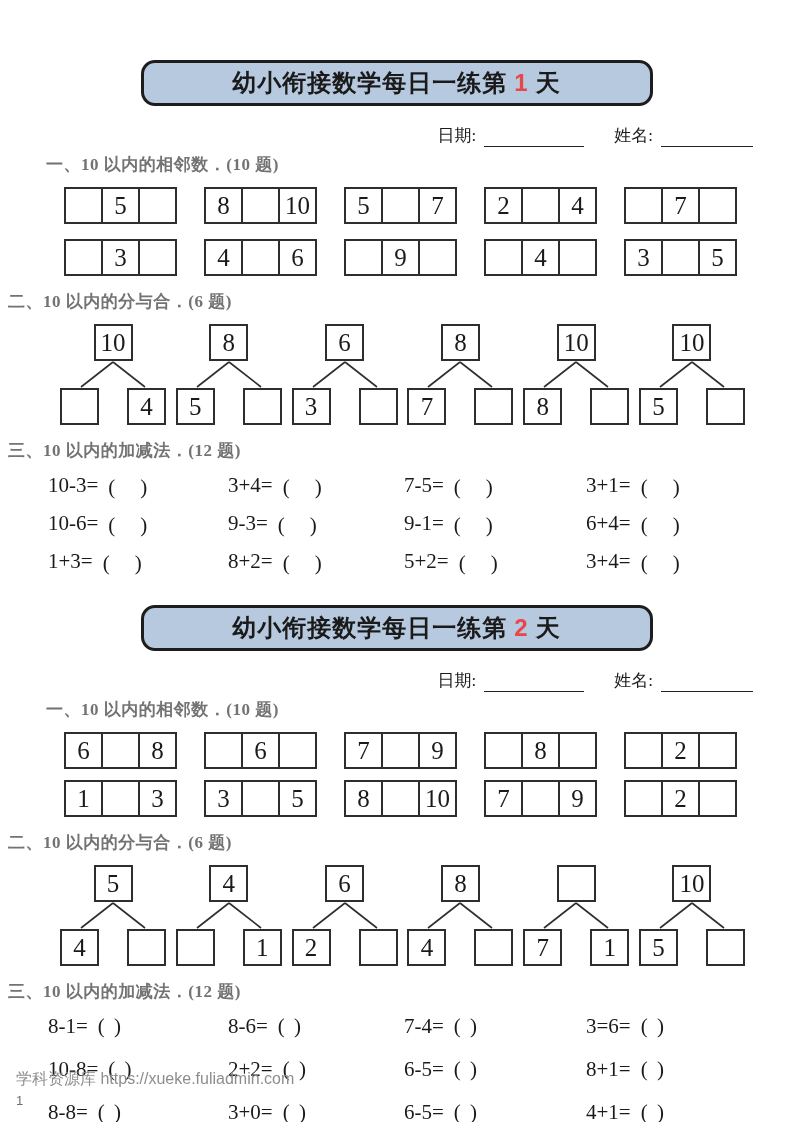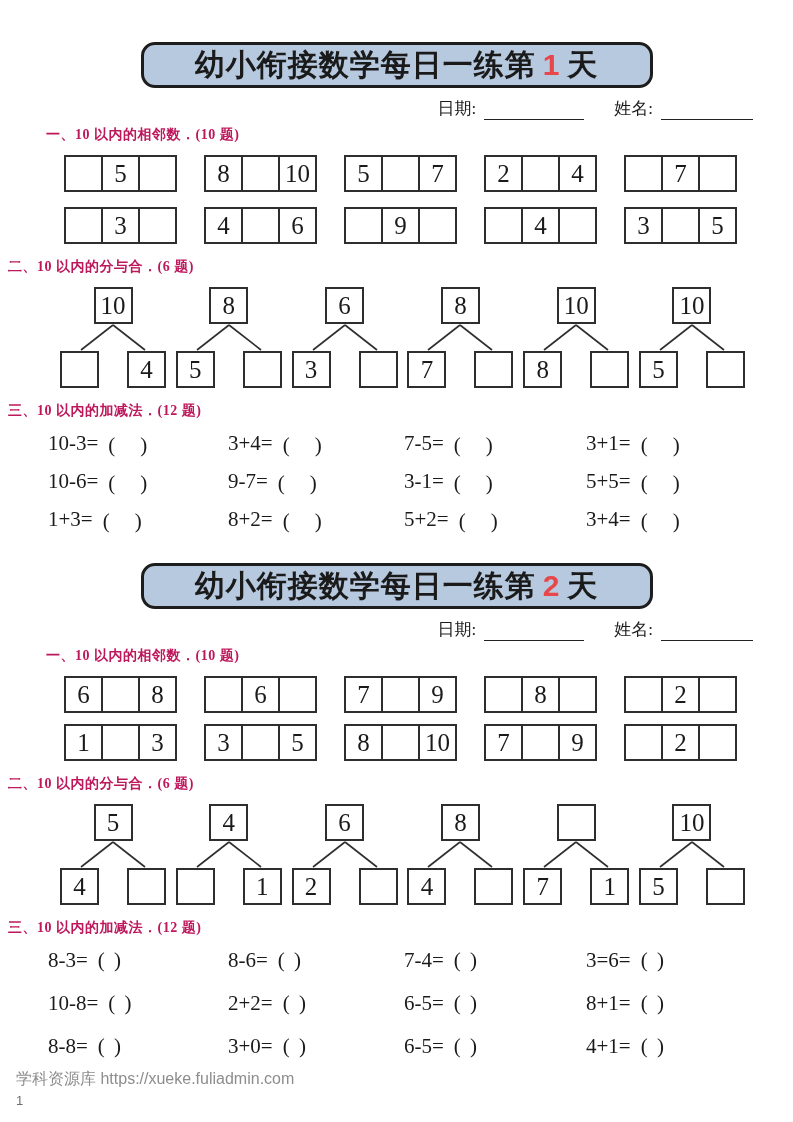--- a/index.html
+++ b/index.html
@@ -5,36 +5,36 @@
   * { margin:0; padding:0; box-sizing:border-box; }
   html,body { background:#fff; }
   body {
     width:793px; height:1122px; position:relative; overflow:hidden;
     font-family:"Liberation Serif", serif; color:#1a1a1a;
   }
   .page { padding-top:42px; }
   .day + .day { margin-top:28px; }
 
   .banner {
-    width:512px; height:46px; margin:0 auto; background:#b7c9df;
+    width:512px; height:46px; margin:18px auto; background:#b7c9df;
     border:3px solid #1d1d1d; border-radius:14px;
     display:flex; align-items:center; justify-content:center;
-    font-family:"Liberation Sans", sans-serif; font-size:30px; font-weight:600;
+    font-family:"Liberation Sans", sans-serif; font-size:24px; font-weight:600;
     letter-spacing:1px; white-space:nowrap;
   }
   .banner .daynum { color:#e8474a; margin:0 7px; }
 
   .meta { display:flex; justify-content:flex-end; align-items:flex-end;
           margin:9px 40px 0 4px; font-size:17px; }
   .mlabel { margin-right:8px; }
   .blankline { display:inline-block; border-bottom:1.6px solid #222; height:19px; }
   .w1 { width:100px; margin-right:30px; }
   .w2 { width:92px; }
 
-  .sec-heading { color:#be185d; font-size:14px; font-weight:bold;
+  .sec-heading { color:#737373; font-size:17px; font-weight:bold;
                  margin:6px 0 11px 46px; letter-spacing:.5px; }
   .h-later { margin-top:14px;margin-left:8px; }
 
   .nb-row { display:flex; justify-content:space-between; margin:0 56px 15px 64px; }
   .nb-row.second { margin-bottom:6px; }
   .nb-group { display:flex; }
   .cell { width:39px; height:37px; border:2px solid #2e2e2e; background:#fff;
           display:flex; align-items:center; justify-content:center; font-size:25px; }
   .nb-group .cell + .cell { margin-left:-2px; }
 
@@ -221,29 +221,29 @@
         </div>
       <div class="ar-item">
           <span>3+1=</span>
           <span class="ans">(　)</span>
         </div>
       <div class="ar-item">
           <span>10-6=</span>
           <span class="ans">(　)</span>
         </div>
       <div class="ar-item">
-          <span>9-7=</span>
-          <span class="ans">(　)</span>
-        </div>
-      <div class="ar-item">
-          <span>3-1=</span>
-          <span class="ans">(　)</span>
-        </div>
-      <div class="ar-item">
-          <span>5+5=</span>
+          <span>9-3=</span>
+          <span class="ans">(　)</span>
+        </div>
+      <div class="ar-item">
+          <span>9-1=</span>
+          <span class="ans">(　)</span>
+        </div>
+      <div class="ar-item">
+          <span>6+4=</span>
           <span class="ans">(　)</span>
         </div>
       <div class="ar-item">
           <span>1+3=</span>
           <span class="ans">(　)</span>
         </div>
       <div class="ar-item">
           <span>8+2=</span>
           <span class="ans">(　)</span>
         </div>
@@ -398,21 +398,21 @@
           <div class="cell">5</div>
           <div class="cell"></div>
         </div>
       </div>
     </div>
 
     <h2 class="sec-heading h-later">三、10 以内的加减法．(12 题)</h2>
 
     <div class="ar-grid">
       <div class="ar-item">
-          <span>8-3=</span>
+          <span>8-1=</span>
           <span class="ans">( )</span>
         </div>
       <div class="ar-item">
           <span>8-6=</span>
           <span class="ans">( )</span>
         </div>
       <div class="ar-item">
           <span>7-4=</span>
           <span class="ans">( )</span>
         </div>

